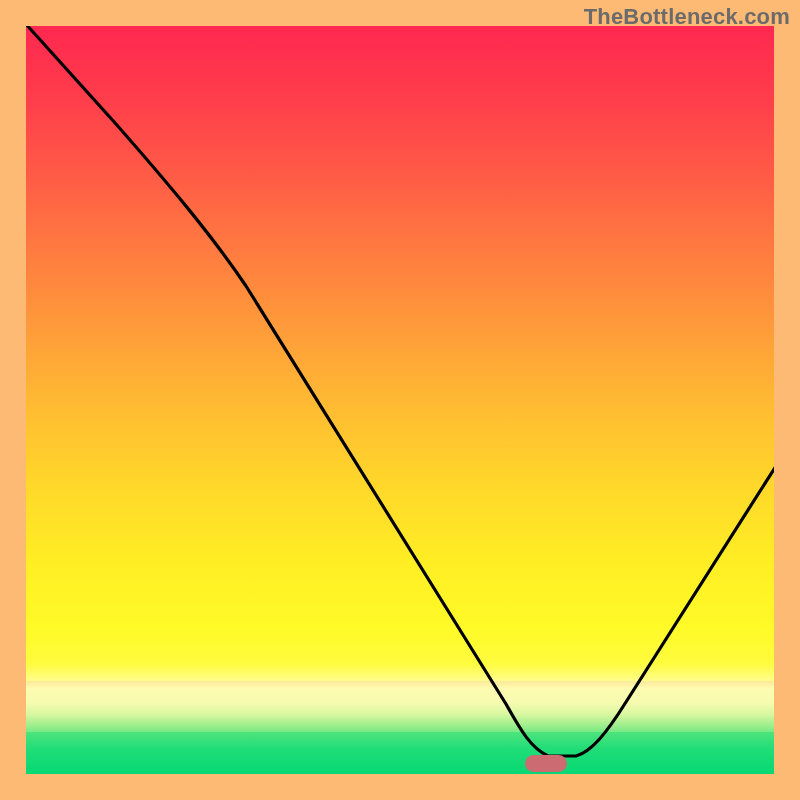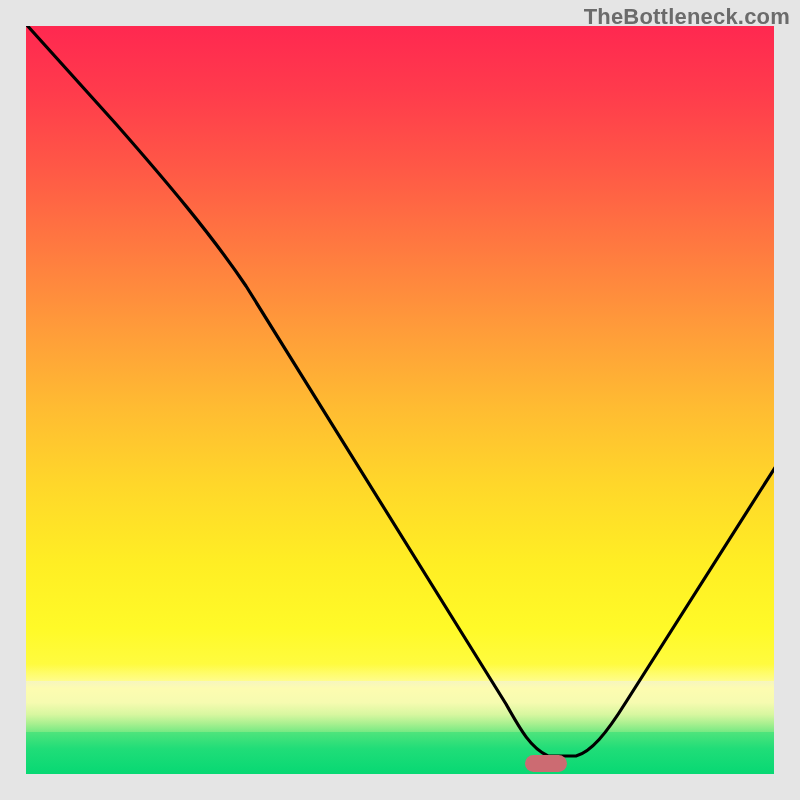--- a/index.html
+++ b/index.html
@@ -8,21 +8,21 @@
     width: 800px;
     height: 800px;
     background: #000;
     overflow: hidden;
     font-family: Arial, Helvetica, sans-serif;
   }
   .frame {
     position: relative;
     width: 800px;
     height: 800px;
-    background: #e5e5e5;
+    background: #fdba74;
   }
   .watermark {
     position: absolute;
     top: 4px;
     right: 10px;
     font-size: 22px;
     font-weight: 600;
     color: #6b6b6b;
     letter-spacing: 0.2px;
     z-index: 10;

